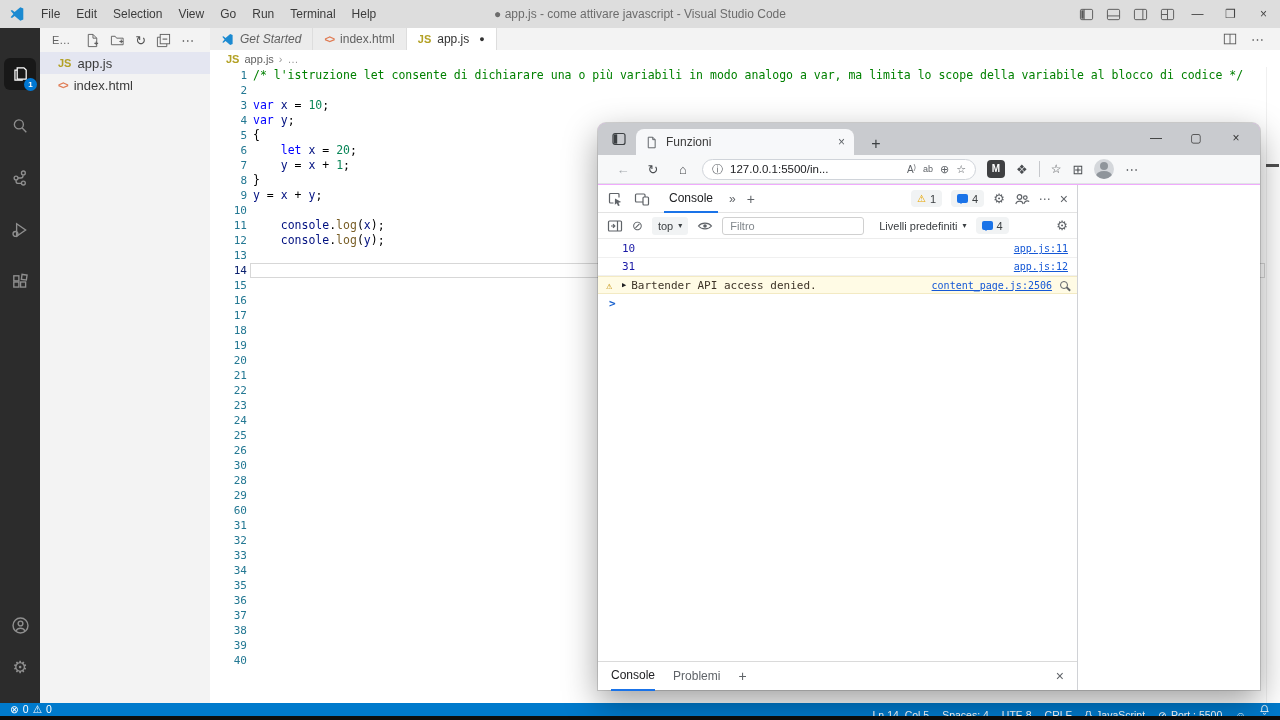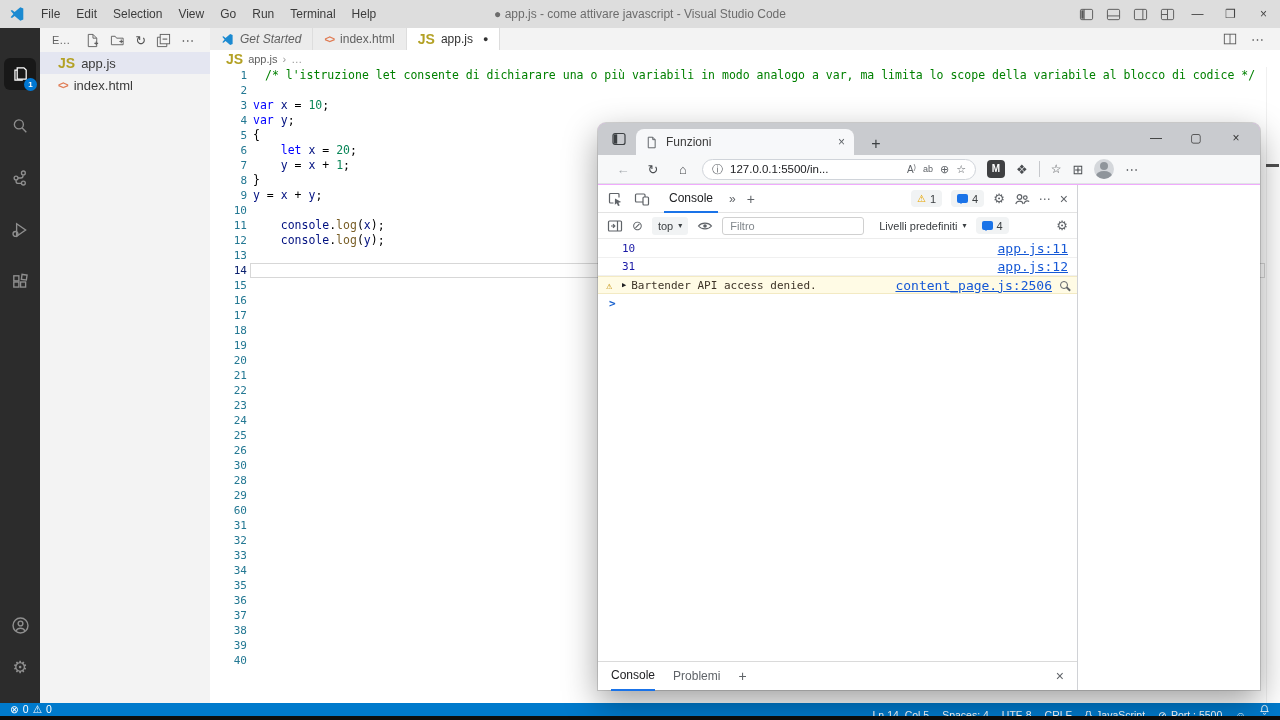--- a/index.html
+++ b/index.html
@@ -21,40 +21,40 @@
   .act-item.active{background:#181818;border-radius:6px;}
   .act-badge{position:absolute;right:-1px;bottom:-1px;width:13px;height:13px;border-radius:50%;background:#0078d4;color:#fff;font-size:8px;line-height:13px;text-align:center;font-weight:bold;}
 
   .sidebar{position:absolute;left:40px;top:28px;width:170px;bottom:17px;background:#f3f3f3;}
   .sb-head{height:24px;display:flex;align-items:center;padding:0 8px 0 12px;color:#616161;}
   .sb-head-label{font-size:11px;color:#616161;margin-right:10px;}
   .sb-ic{margin:0 5px;width:15px;height:15px;flex:0 0 auto;}
   .sb-txtic{margin:0 5px;font-size:13px;color:#555;line-height:15px;}
   .file-row{height:22px;display:flex;align-items:center;gap:6px;padding-left:18px;font-size:13px;color:#3b3b3b;cursor:default;}
   .file-row.selected{background:#e4e6f1;}
-  .js-badge{color:#b3a125;font-weight:bold;font-size:14px;}
+  .js-badge{color:#b3a125;font-weight:bold;font-size:11px;}
   .html-badge{color:#e07b53;font-weight:bold;font-size:10px;letter-spacing:-1px;}
 
   .tabbar{position:absolute;left:210px;top:28px;right:0;height:22px;background:#f3f3f3;display:flex;align-items:stretch;}
   .tab{display:flex;align-items:center;gap:6px;padding:0 11px;font-size:12px;color:#616161;background:#ececec;border-right:1px solid #ddd;white-space:nowrap;}
   .tab.italic .tab-label{font-style:italic;}
   .tab.active{background:#ffffff;color:#333;}
   .mod-dot{font-size:9px;color:#333;margin-left:4px;}
   .tab-actions{margin-left:auto;display:flex;align-items:center;gap:14px;padding-right:16px;color:#555;font-size:13px;}
   .split-ic{width:14px;height:14px;}
 
   .breadcrumb{position:absolute;left:210px;top:50px;right:0;height:17px;background:#fff;display:flex;align-items:center;gap:5px;padding-left:16px;font-size:11px;color:#616161;}
 
   .editor{position:absolute;left:210px;top:67px;right:0;bottom:17px;background:#fff;font-family:"DejaVu Sans Mono",monospace;font-size:11.5px;overflow:hidden;}
   .gutter{position:absolute;left:0;top:1px;width:37px;}
   .gutter .ln{height:15px;line-height:15px;text-align:right;color:#237893;font-size:11px;}
   .gutter .ln.act{color:#0b216f;}
   .code-lines{position:absolute;left:43px;top:1px;right:16px;}
   .code-lines .cl{height:15px;line-height:15px;white-space:pre;overflow:hidden;}
-  .tok-cm{color:#008000;margin-left:12px;}.tok-kw{color:#0000ff;}.tok-id{color:#001080;}
+  .tok-cm{color:#008000;}.tok-kw{color:#0000ff;}.tok-id{color:#001080;}
   .tok-num{color:#098658;}.tok-fn{color:#795E26;}.tok-pl{color:#000;}
   .current-line{position:absolute;left:40px;right:15px;top:196px;height:15px;border:1px solid #d7d7d7;}
   .overview-cursor{position:absolute;right:1px;top:97px;width:13px;height:3px;background:#4f4f4f;}
   .scrollbar-track{position:absolute;right:0;top:0;width:14px;bottom:0;border-left:1px solid #f0f0f0;}
 
   .statusbar{position:absolute;left:0;right:0;bottom:4px;height:13px;background:#007acc;color:#fff;display:flex;align-items:center;padding:0 10px;font-size:10.5px;line-height:13px;white-space:nowrap;}
   .sb-left{display:flex;align-items:center;gap:4px;}
   .sb-right{margin-left:auto;display:flex;align-items:center;gap:13px;}
   .sb-item{display:flex;align-items:center;gap:4px;margin-top:12px;}
   .bell-ic{width:11px;height:11px;}
@@ -108,21 +108,21 @@
   .ctx-pill{height:18px;background:#f1f3f4;border-radius:3px;display:flex;align-items:center;gap:5px;padding:0 6px;}
   .dd-arrow{font-size:8px;color:#3c4043;}
   .filter-input{width:142px;height:18px;border:1px solid #d0d0d0;border-radius:3px;font-size:11px;padding:0 7px;color:#333;font-family:"Liberation Sans",sans-serif;outline:none;}
   .filter-input::placeholder{color:#80868b;}
   .levels{display:flex;align-items:center;gap:5px;margin-left:6px;}
   .row2-gear{margin-left:auto;}
 
   .dt-console{position:absolute;left:0;top:55px;right:0;}
   .crow{min-height:18px;border-bottom:1px solid #f0f0f0;display:flex;align-items:center;padding:0 9px 0 24px;font-family:"DejaVu Sans Mono",monospace;font-size:11px;color:#1a1aa6;position:relative;}
   .crow .msg{flex:1;overflow:hidden;white-space:nowrap;}
-  .crow .src{font-size:13px;color:#1558d6;text-decoration:underline;cursor:pointer;white-space:nowrap;}
+  .crow .src{font-size:10px;color:#1558d6;text-decoration:underline;cursor:pointer;white-space:nowrap;}
   .crow.log .msg{color:#232323;}
   .crow.warning{background:#fffbe5;border-top:1px solid #f3eac3;border-bottom:1px solid #f3eac3;}
   .crow.warning .msg{color:#3d3327;}
   .crow .wicon{position:absolute;left:8px;color:#c08b00;font-size:10px;}
   .crow .exp{font-size:7px;color:#202124;margin-right:5px;}
   .crow.prompt{border-bottom:none;}
   .crow .pr{position:absolute;left:11px;color:#1a62ce;font-weight:bold;}
   .mag{width:8px;height:8px;border:1.5px solid #5f6368;border-radius:50%;position:relative;margin-left:8px;flex:0 0 auto;}
   .mag::after{content:'';position:absolute;width:5px;height:1.5px;background:#5f6368;transform:rotate(45deg);right:-4px;bottom:-1px;}
 

